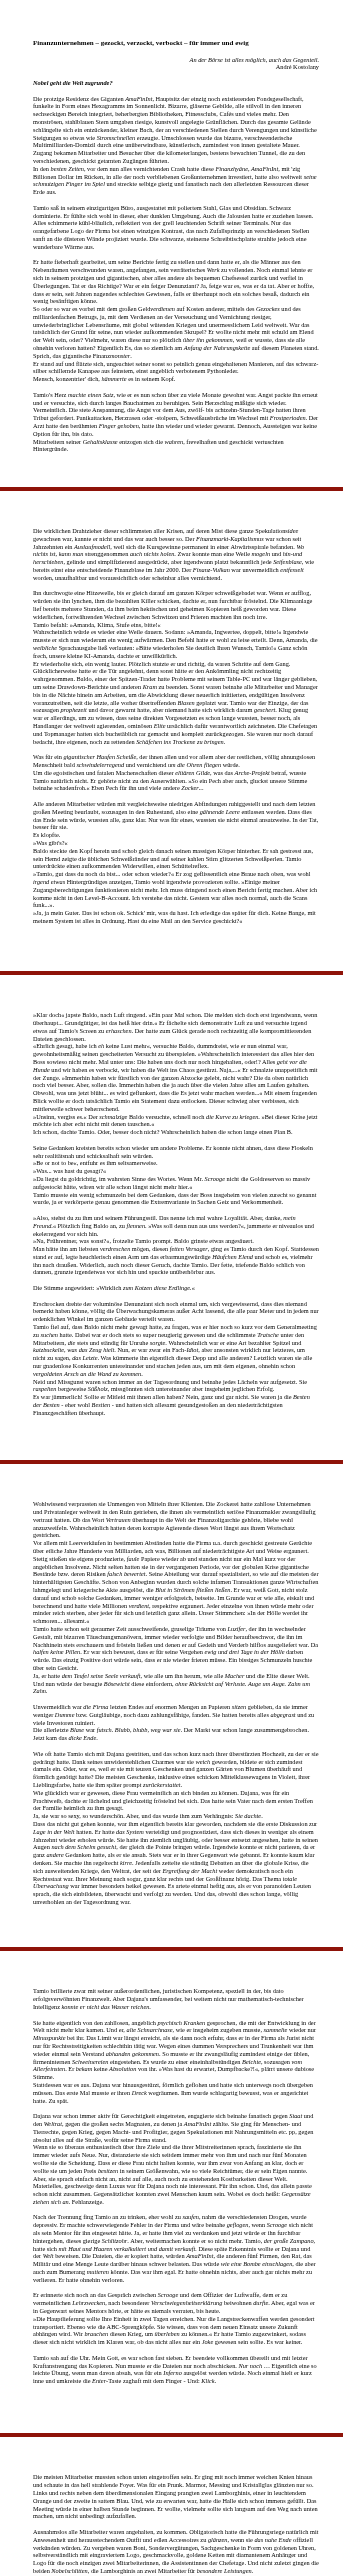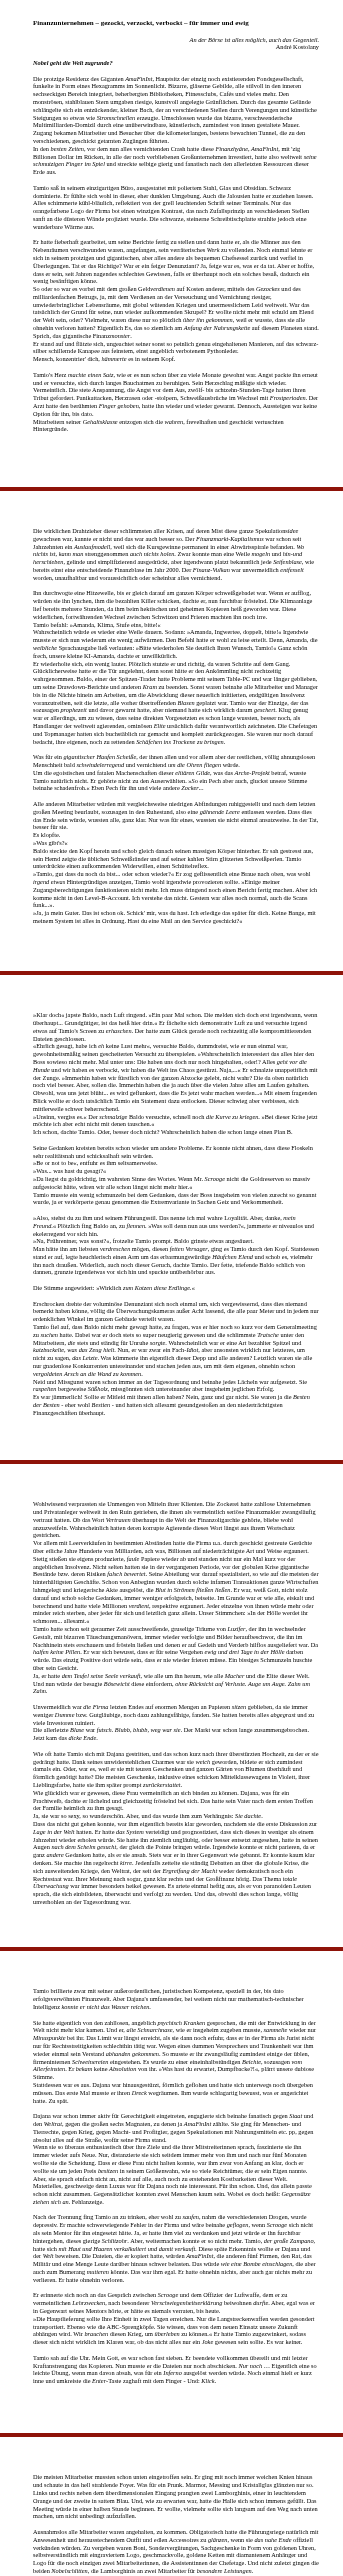--- a/index.html
+++ b/index.html
@@ -12,21 +12,21 @@
     font-size: 6.3px;
     line-height: 7.8px;
     text-align: left;
   }
   .page {
     box-sizing: border-box;
     padding: 36px 24px 10.3px 33px;
     min-height: 482px;
     position: relative;
   }
-  .page.first { padding-top: 20px; min-height: 487px; }
+  .page.first { padding-top: 40px; min-height: 487px; }
   .sep { height: 4.1px; width: 100%; }
   .block { margin: 0; }
   .title { font-weight: bold; font-size: 7px; }
   .heading { font-weight: bold; font-style: italic; }
   .quote { font-style: italic; text-align: right; }
   .quote-attr { text-align: right; }
   .gap { height: 7.8px; }
 </style>
 </head>
 <body>

